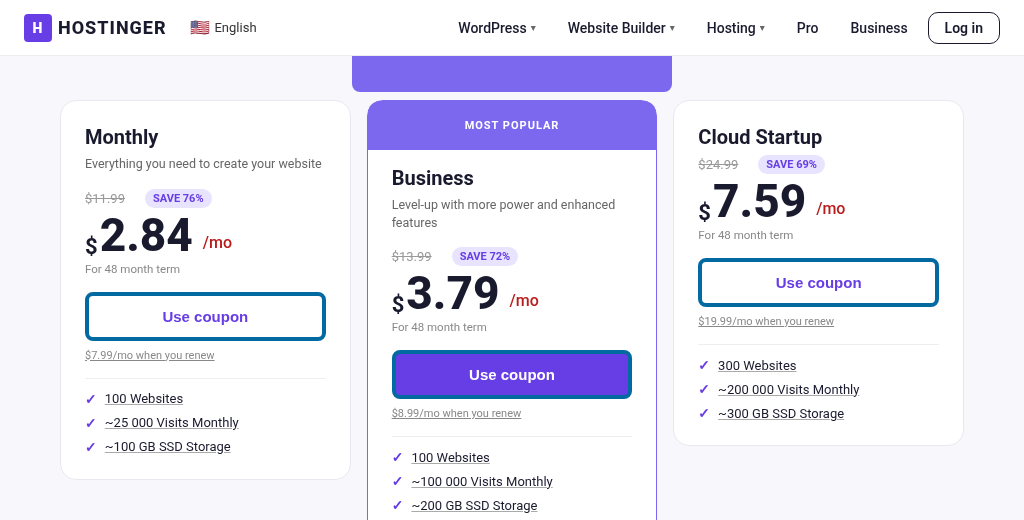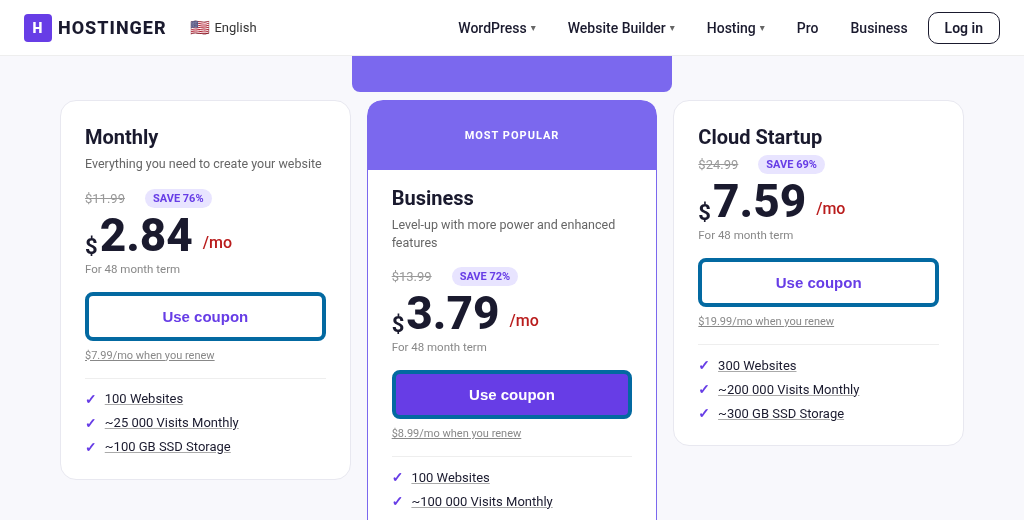--- a/index.html
+++ b/index.html
@@ -120,21 +120,21 @@
       position: relative;
       padding-top: 16px;
     }
     .popular-badge {
       background: #7b68ee;
       color: white;
       text-align: center;
       font-size: 11px;
       font-weight: 700;
       letter-spacing: 1px;
-      padding: 28px;
+      padding: 18px;
       border-radius: 12px 12px 0 0;
       margin: -16px -24px 16px -24px;
       text-transform: uppercase;
     }
 
     .plan-name {
       font-size: 20px;
       font-weight: 700;
       color: #1a1a2e;
       margin-bottom: 6px;

